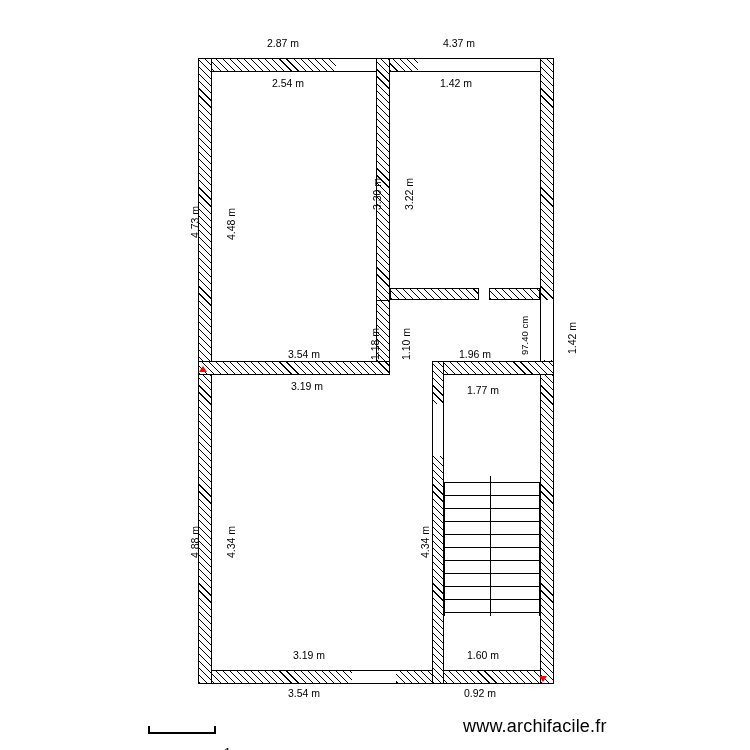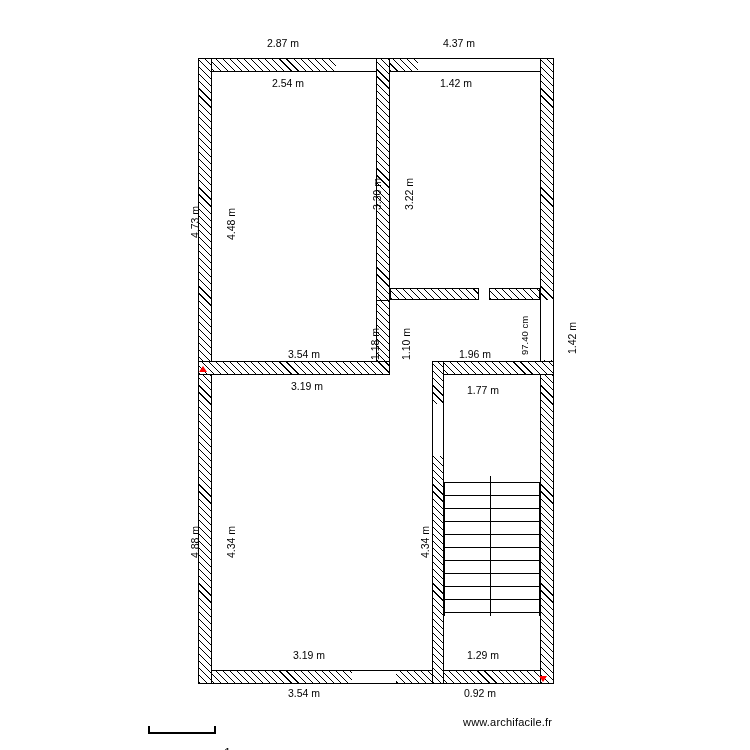--- a/index.html
+++ b/index.html
@@ -92,21 +92,21 @@
   #scalelabel {
     position: absolute;
     left: 224px;
     top: 746px;
     font-size: 12.5px;
   }
   #site {
     position: absolute;
     left: 463px;
     top: 716px;
-    font-size: 11px;
+    font-size: 18px;
     letter-spacing: 0.2px;
   }
   .stair-step {
     position: absolute;
     background: #000000;
     height: 1px;
   }
   .stair-rail {
     position: absolute;
     background: #000000;
@@ -189,21 +189,21 @@
   <div class="dim vert" style="left:567px; top:354px;">1.42 m</div>
 
   <div class="dim" style="left:288px; top:349px;">3.54 m</div>
   <div class="dim" style="left:459px; top:349px;">1.96 m</div>
   <div class="dim" style="left:291px; top:381px;">3.19 m</div>
   <div class="dim" style="left:467px; top:385px;">1.77 m</div>
 
   <div class="dim vert" style="left:420px; top:558px;">4.34 m</div>
 
   <div class="dim" style="left:293px; top:650px;">3.19 m</div>
-  <div class="dim" style="left:467px; top:650px;">1.29 m</div>
+  <div class="dim" style="left:467px; top:650px;">1.60 m</div>
   <div class="dim" style="left:288px; top:688px;">3.54 m</div>
   <div class="dim" style="left:464px; top:688px;">0.92 m</div>
 
   <div id="scalebar">
     <div class="bar"></div>
     <div class="tick" style="left:0;"></div>
     <div class="tick" style="left:66px;"></div>
   </div>
   <div id="scalelabel">1 m</div>
 

